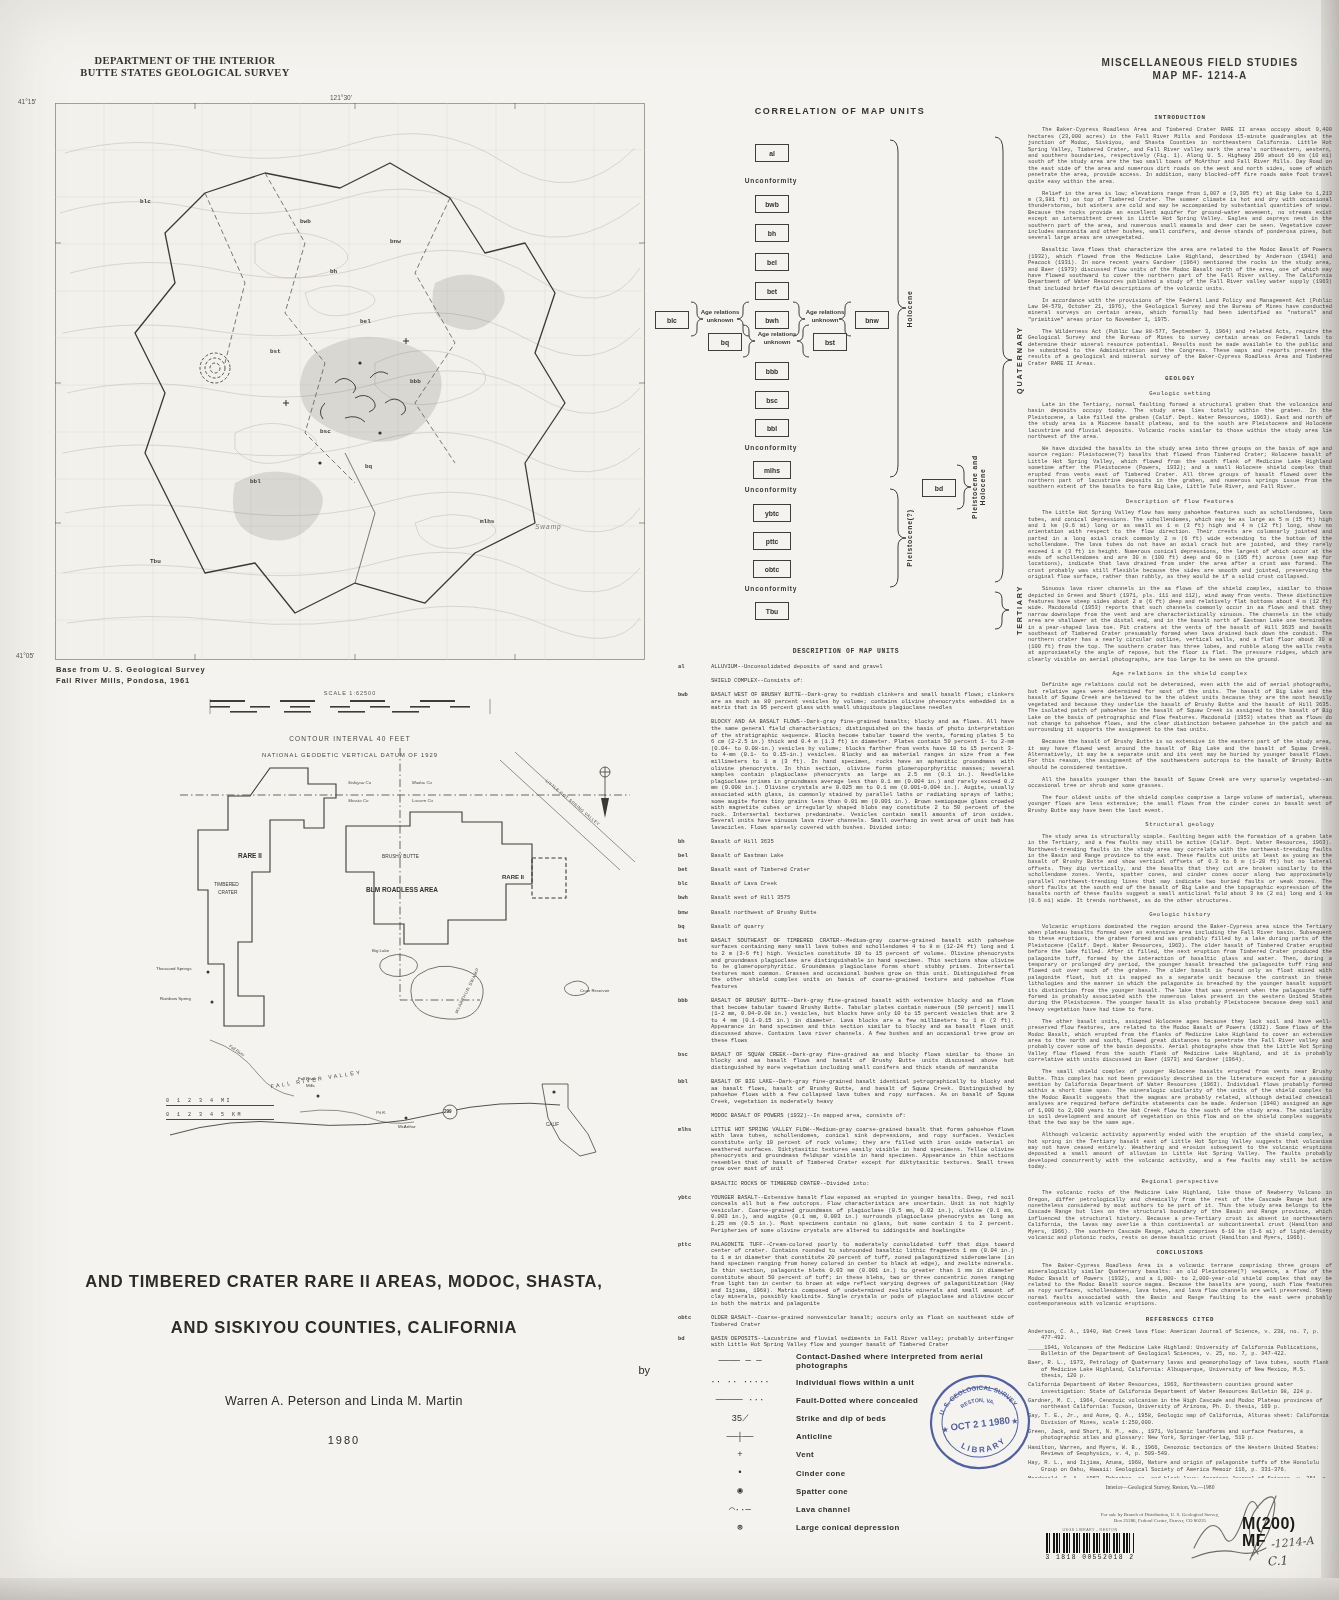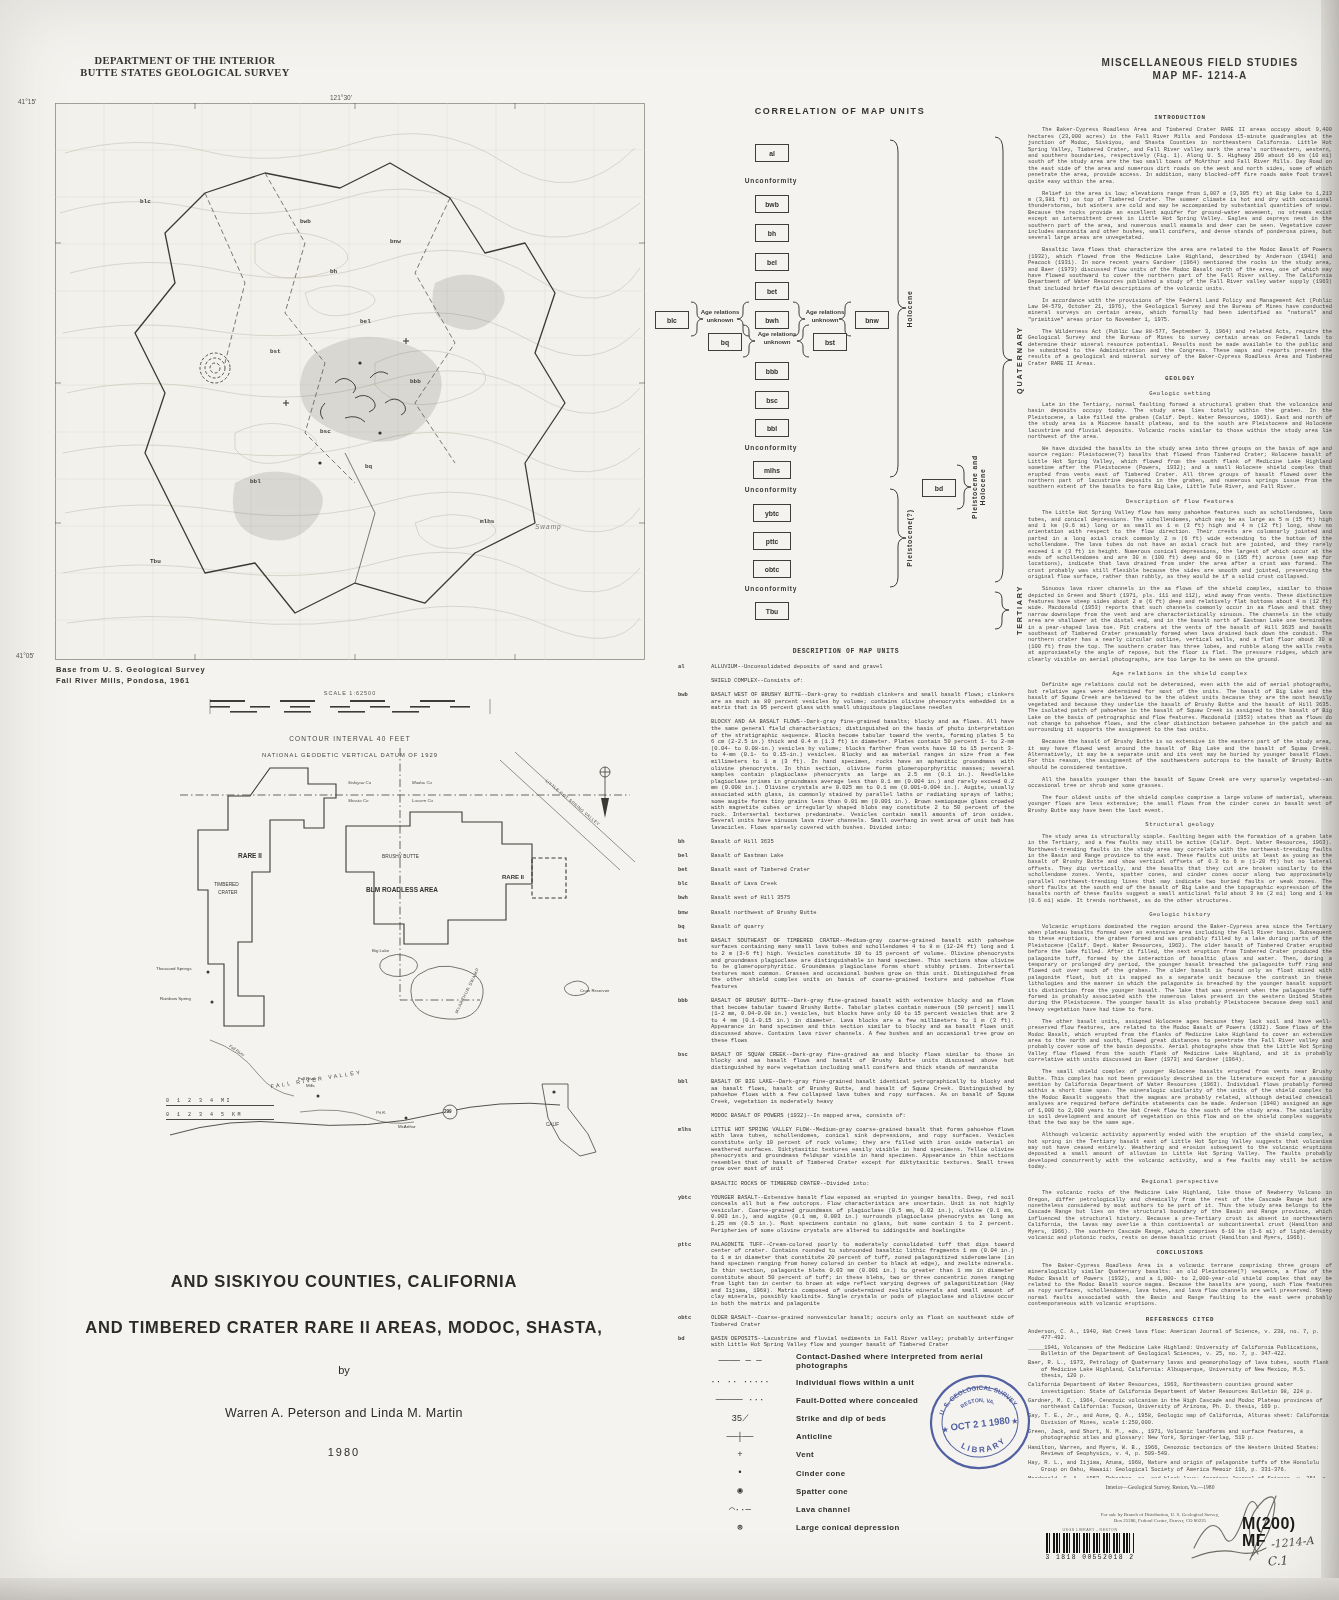--- a/index.html
+++ b/index.html
@@ -35,21 +35,21 @@
 
   .figure1{position:absolute;left:150px;top:740px;width:512px;height:420px;}
   .fig-scale{position:absolute;font-family:"Liberation Mono",monospace;font-size:5px;letter-spacing:2.5px;color:#3c3c38;}
   .fig-scale .tick{display:block;height:1px;background:#4a4a45;margin-top:1px;}
   .fig-caption{position:absolute;left:186px;top:1158px;width:470px;
                font-family:"Liberation Mono","DejaVu Sans Mono",monospace;font-size:7.6px;line-height:10px;color:#3a3a35;}
   .fig-caption .l2{padding-left:32px;}
 
   .title-block{position:absolute;left:38px;top:1272px;width:612px;text-align:center;color:#2b2b28;}
   .tb1{font-weight:bold;font-size:16.5px;letter-spacing:.8px;margin-bottom:27px;}
-  .tb-by{font-size:11px;margin:16px 0 30px;}
+  .tb-by{font-size:11px;margin:16px 0 18px;text-align:right;}
   .tb-auth{font-size:12.5px;letter-spacing:.4px;margin-bottom:26px;}
   .tb-year{font-size:11px;letter-spacing:2px;}
 
   .correlation{position:absolute;left:645px;top:100px;width:396px;height:545px;}
   .corr-title{position:absolute;left:0;top:6px;width:390px;text-align:center;
               font-weight:bold;font-size:9px;letter-spacing:1.6px;color:#333330;}
   .ubox{position:absolute;width:32px;height:16px;border:1px solid #3e3e3a;background:#f4f3ef;
         display:flex;align-items:center;justify-content:center;
         font-weight:bold;font-size:6.8px;color:#33332f;}
   .ubox.wide{width:36px;}
@@ -293,22 +293,22 @@
     <span style="position:absolute;left:396px;top:382px;font-size:4.6px;color:#3a3a35">CALIF</span>
     <div class="fig-scale" style="left:16px;top:358px">
       <span>0   1   2   3   4  MI</span><span class="tick" style="width:108px"></span>
     </div>
     <div class="fig-scale" style="left:16px;top:372px">
       <span>0  1  2  3  4  5  KM</span><span class="tick" style="width:108px"></span>
     </div>
   </div>
 
   <div class="title-block">
+    <div class="tb1">AND TIMBERED CRATER RARE II AREAS, MODOC, SHASTA,</div>
     <div class="tb1">AND SISKIYOU COUNTIES, CALIFORNIA</div>
-    <div class="tb1">AND TIMBERED CRATER RARE II AREAS, MODOC, SHASTA,</div>
     <div class="tb-by">by</div>
     <div class="tb-auth">Warren A. Peterson and Linda M. Martin</div>
     <div class="tb-year">1980</div>
   </div>
 
   <div class="correlation">
     <div class="corr-title">CORRELATION OF MAP UNITS</div>
     <svg style="position:absolute;left:0;top:0" width="396" height="545" viewBox="0 0 396 545">
       <g stroke="#3f3f3a" stroke-width="1" fill="none">
         <path d="M46,202 q6,0 6,6 L52,213 q0,6 6,6 q-6,0 -6,6 L52,230 q0,6 -6,6"></path>

